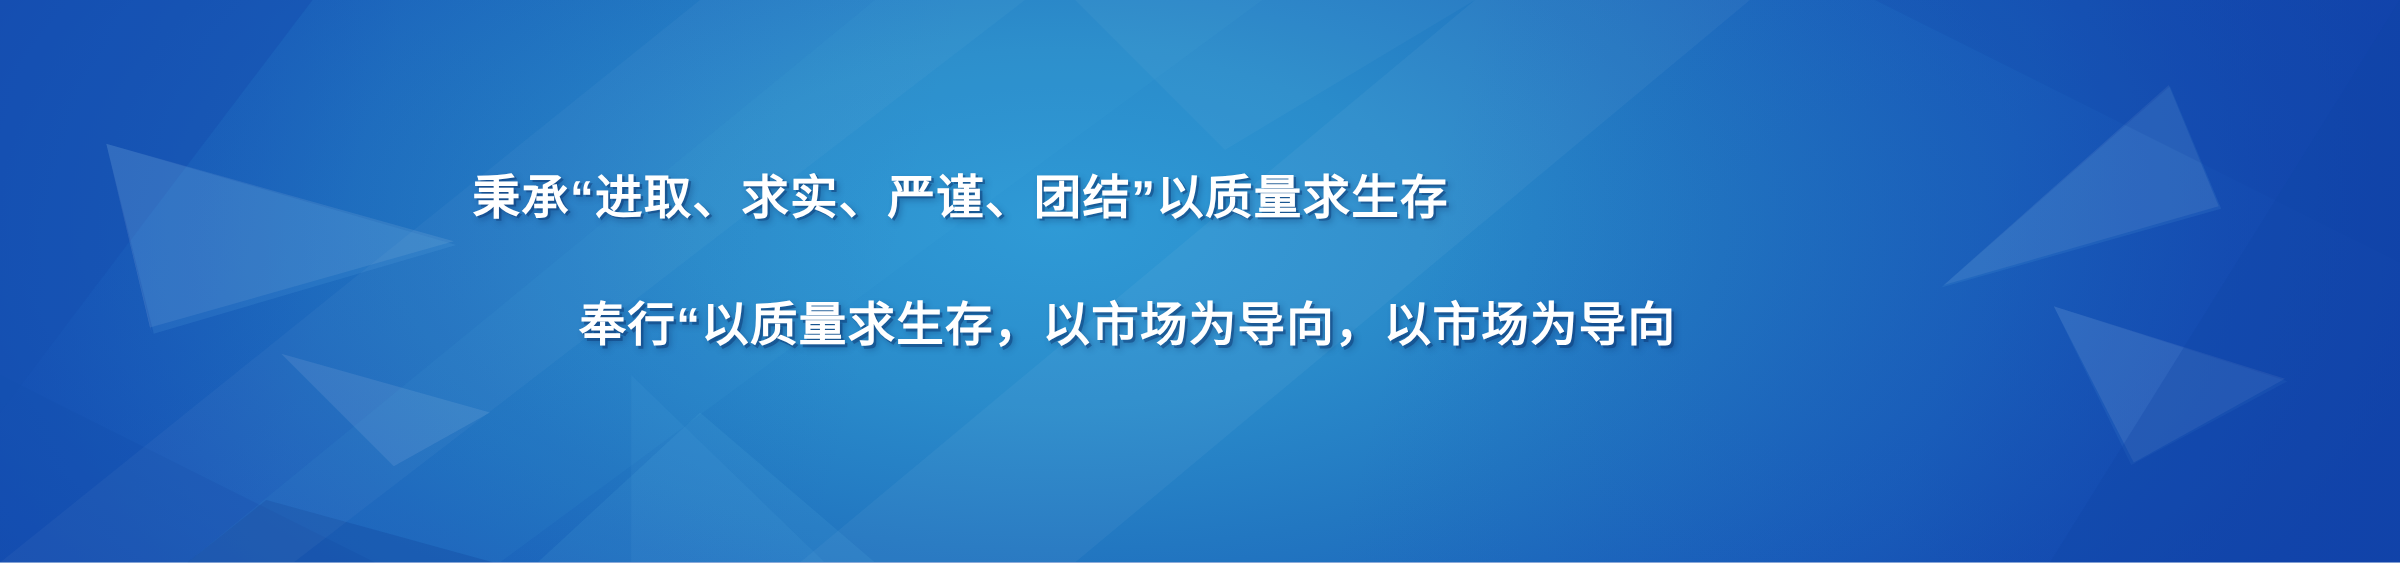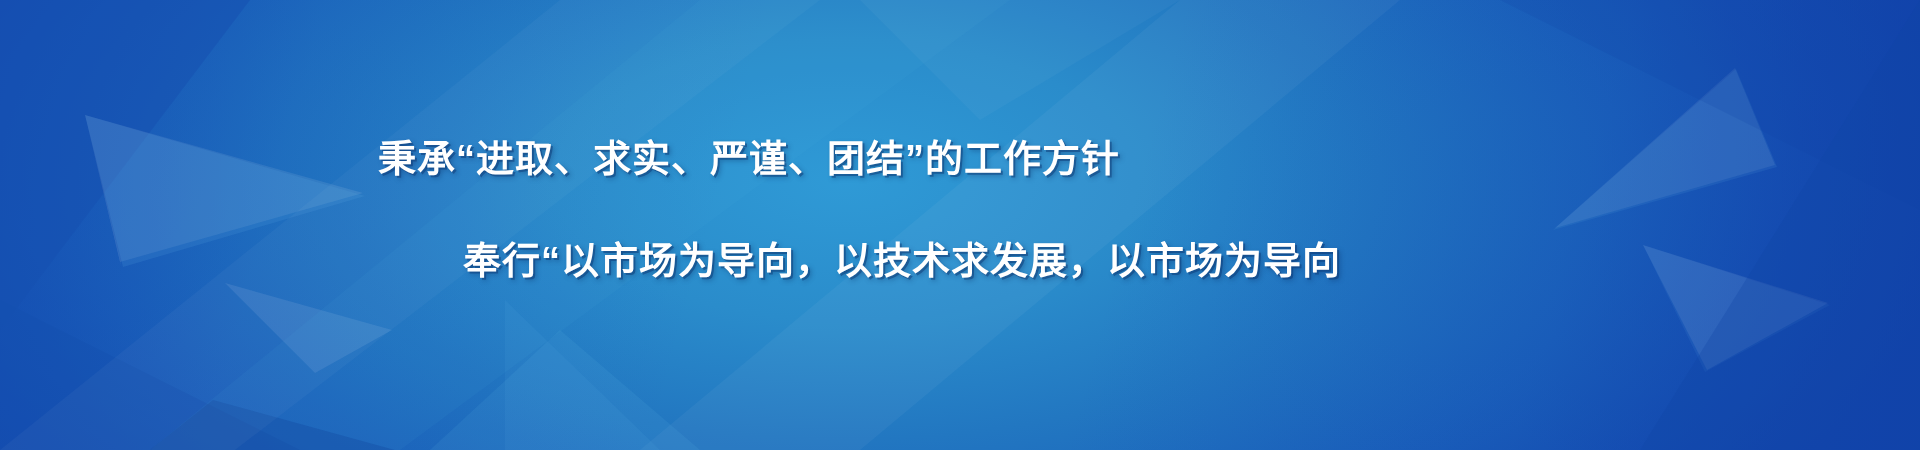--- a/index.html
+++ b/index.html
@@ -113,17 +113,17 @@
     <polygon points="1643,245 1828,303 1707,370" fill="#ffffff" fill-opacity="0.085"></polygon>
     <polygon points="1643,245 1830,305 1705,372" fill="#5aa8e0" fill-opacity="0.11"></polygon>
 
     <polygon points="1920,0 1920,450 1640,450" fill="#0f44a6" fill-opacity="0.30"></polygon>
     <polygon points="1920,0 1500,0 1920,210" fill="#0f44a6" fill-opacity="0.18"></polygon>
 
     <polygon points="860,0 1180,0 980,120" fill="#ffffff" fill-opacity="0.035"></polygon>
   </svg>
 
   <div class="text-block">
-    <div class="headline headline-1">秉承“进取、求实、严谨、团结”的工作方针</div>
-    <div class="headline headline-2">奉行“以市场为导向，以技术求发展，以市场为导向</div>
+    <div class="headline headline-1">秉承“进取、求实、严谨、团结”以质量求生存</div>
+    <div class="headline headline-2">奉行“以质量求生存，以市场为导向，以市场为导向</div>
   </div>
 
 </div>
 
 </body></html>

